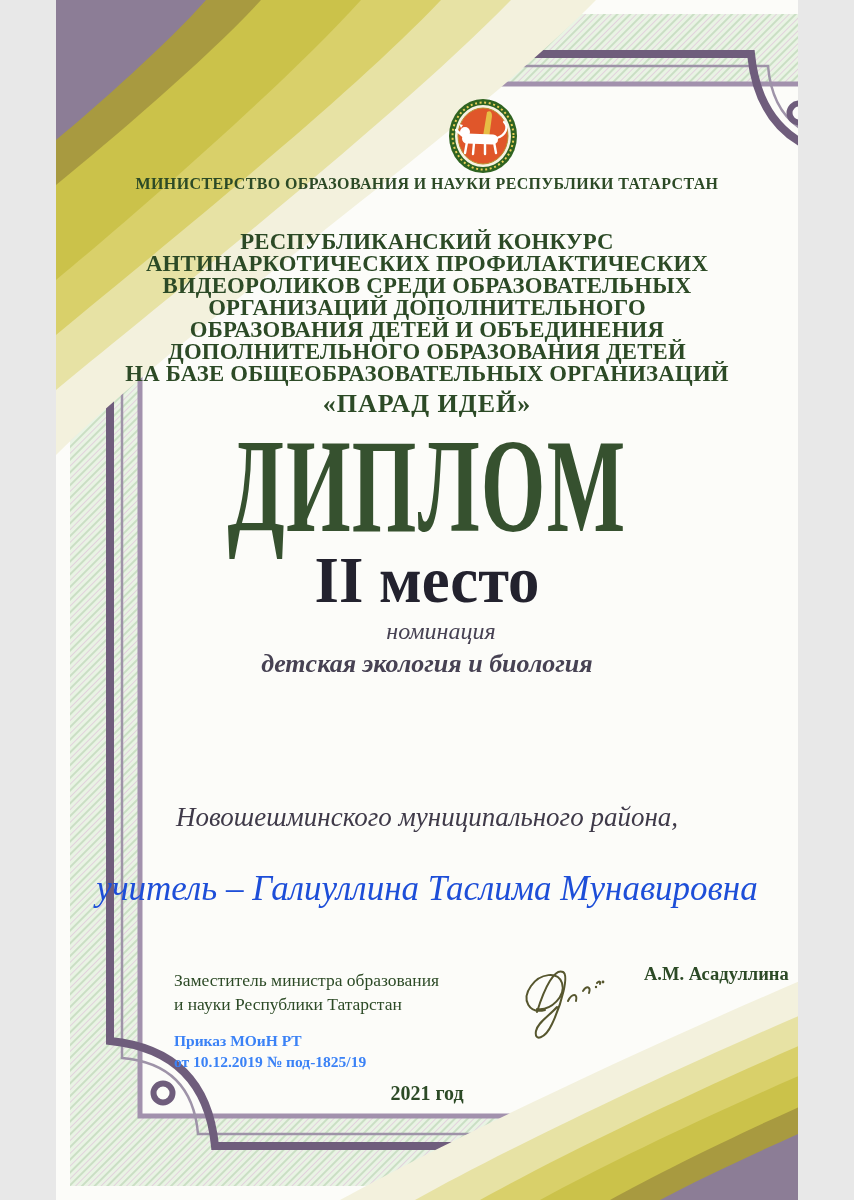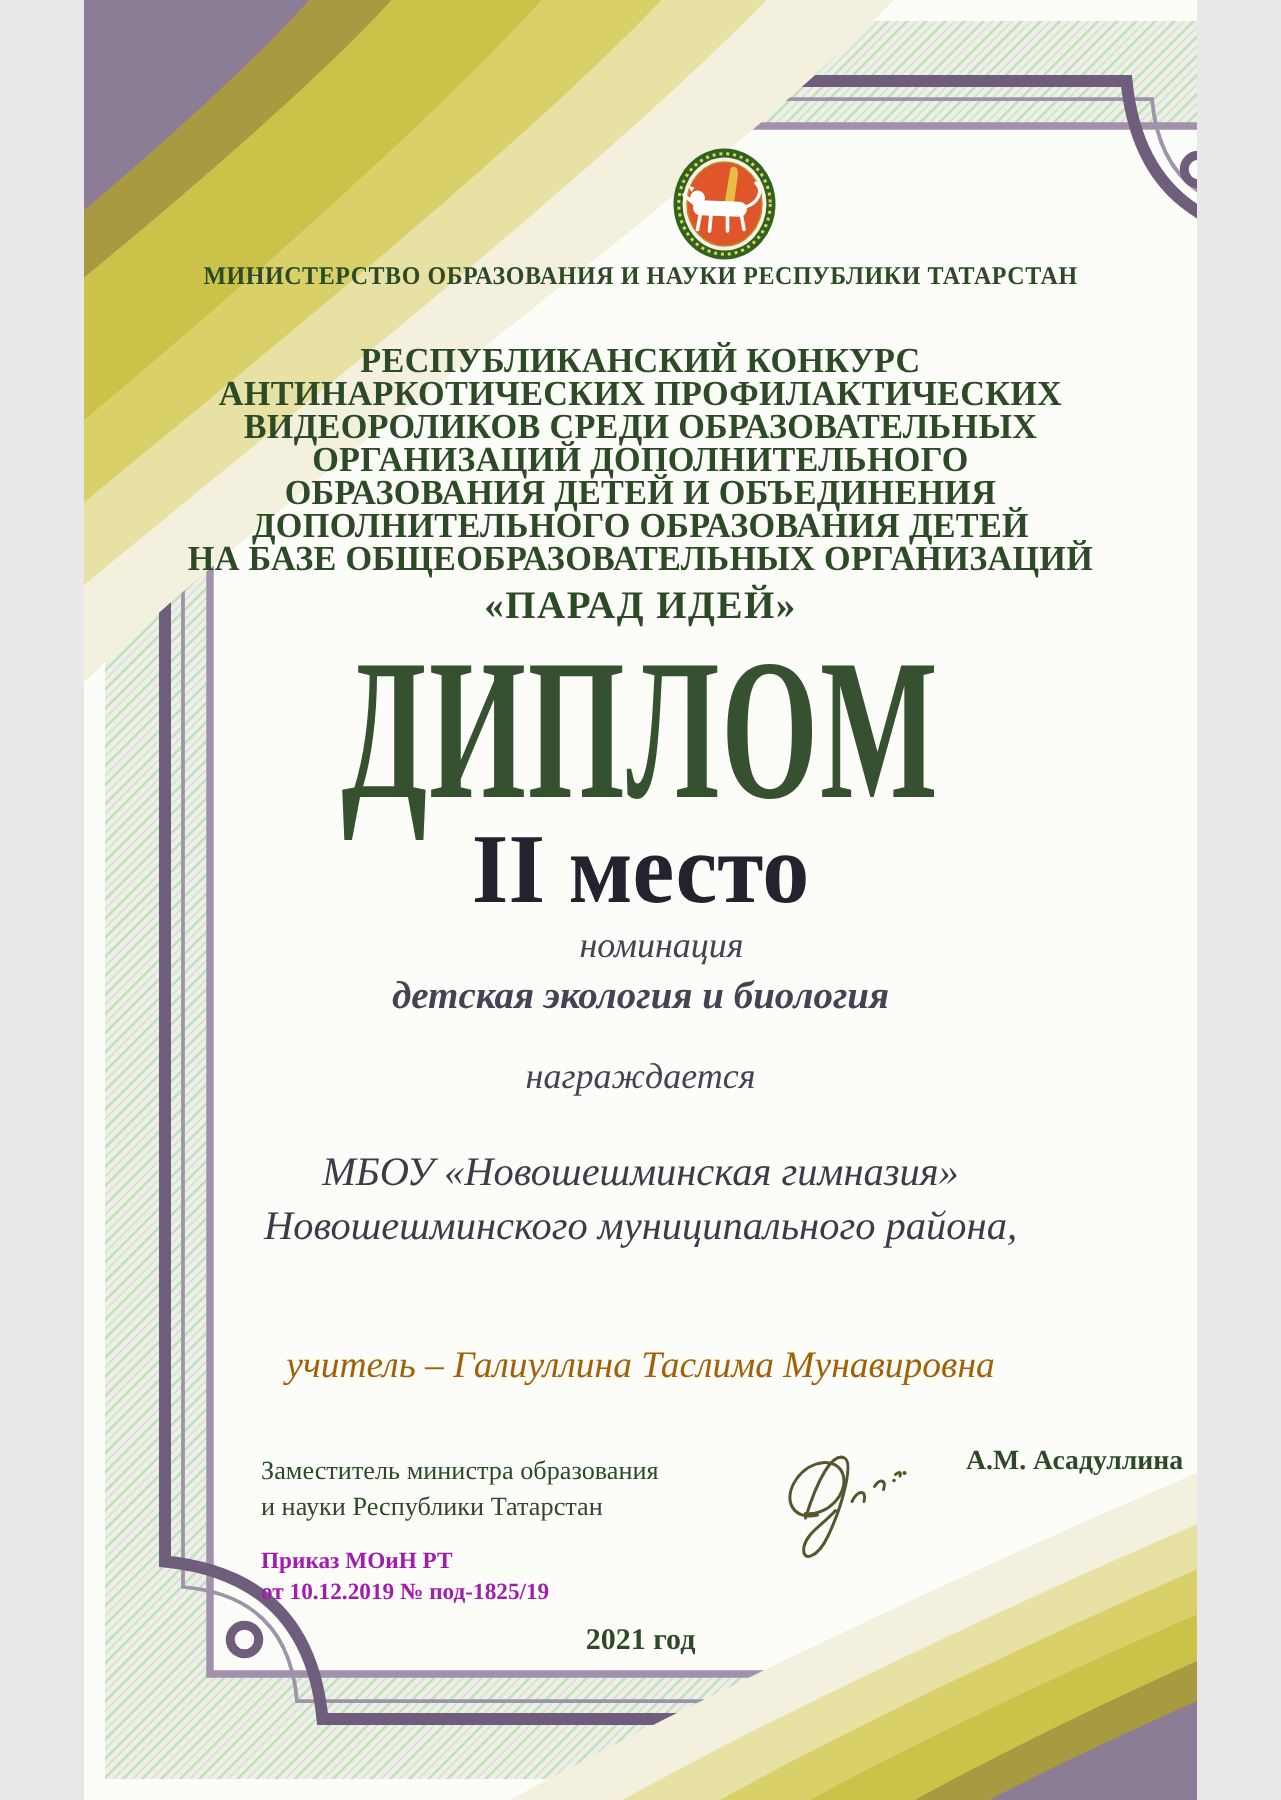--- a/index.html
+++ b/index.html
@@ -22,26 +22,26 @@
     letter-spacing:2px;transform:scaleX(0.62);transform-origin:50% 50%;
   }
   .place{top:547px;font-size:66px;line-height:1;color:#23222e;font-weight:bold;
     transform:scaleX(0.95);transform-origin:50% 50%;}
   .script{font-style:italic;color:#474253;}
   .nomlabel{top:618px;font-size:24px;padding-left:28px;}
   .nomval{top:649px;font-size:26px;font-weight:bold;}
   .awarded{top:705px;font-size:24px;}
   .recip1{top:766px;font-size:27px;color:#3f3a49;}
   .recip2{top:802px;font-size:27px;color:#3f3a49;}
-  .teacher{top:897px;font-size:25px;color:#a16207;}
+  .teacher{top:869px;font-size:35px;color:#1d4ed8;}
   .signer{position:absolute;left:118px;top:969px;text-align:left;
     font-size:17.5px;line-height:23.5px;font-weight:normal;}
   .signername{position:absolute;left:588px;top:964px;font-size:18.5px;font-weight:bold;}
   .order{position:absolute;left:118px;top:1030px;text-align:left;
-    font-size:15.5px;line-height:21px;font-weight:bold;color:#a21caf;}
+    font-size:15.5px;line-height:21px;font-weight:bold;color:#3b82f6;}
   .year{top:1082px;font-size:20px;font-weight:bold;}
 </style>
 </head>
 <body>
 
 <div class="page">
 
   <svg class="deco" viewBox="0 0 854 1200" aria-hidden="true">
     <defs>
       <pattern id="hatch" width="9" height="9" patternUnits="userSpaceOnUse" patternTransform="rotate(-45)">
@@ -123,23 +123,21 @@
   </div>
 
   <div class="txt parad green bold">«ПАРАД ИДЕЙ»</div>
 
   <div class="txt diplom">ДИПЛОМ</div>
 
   <div class="txt place">II место</div>
 
   <div class="txt script nomlabel">номинация</div>
   <div class="txt script nomval">детская экология и биология</div>
-  <div class="txt script awarded">награждается</div>
 
-  <div class="txt script recip1">МБОУ «Новошешминская гимназия»</div>
   <div class="txt script recip2">Новошешминского муниципального района,</div>
   <div class="txt script teacher">учитель –  Галиуллина Таслима Мунавировна</div>
 
   <div class="signer green">
     <div>Заместитель министра образования</div>
     <div>и науки Республики Татарстан</div>
   </div>
 
   <div class="signername green">А.М. Асадуллина</div>
 

